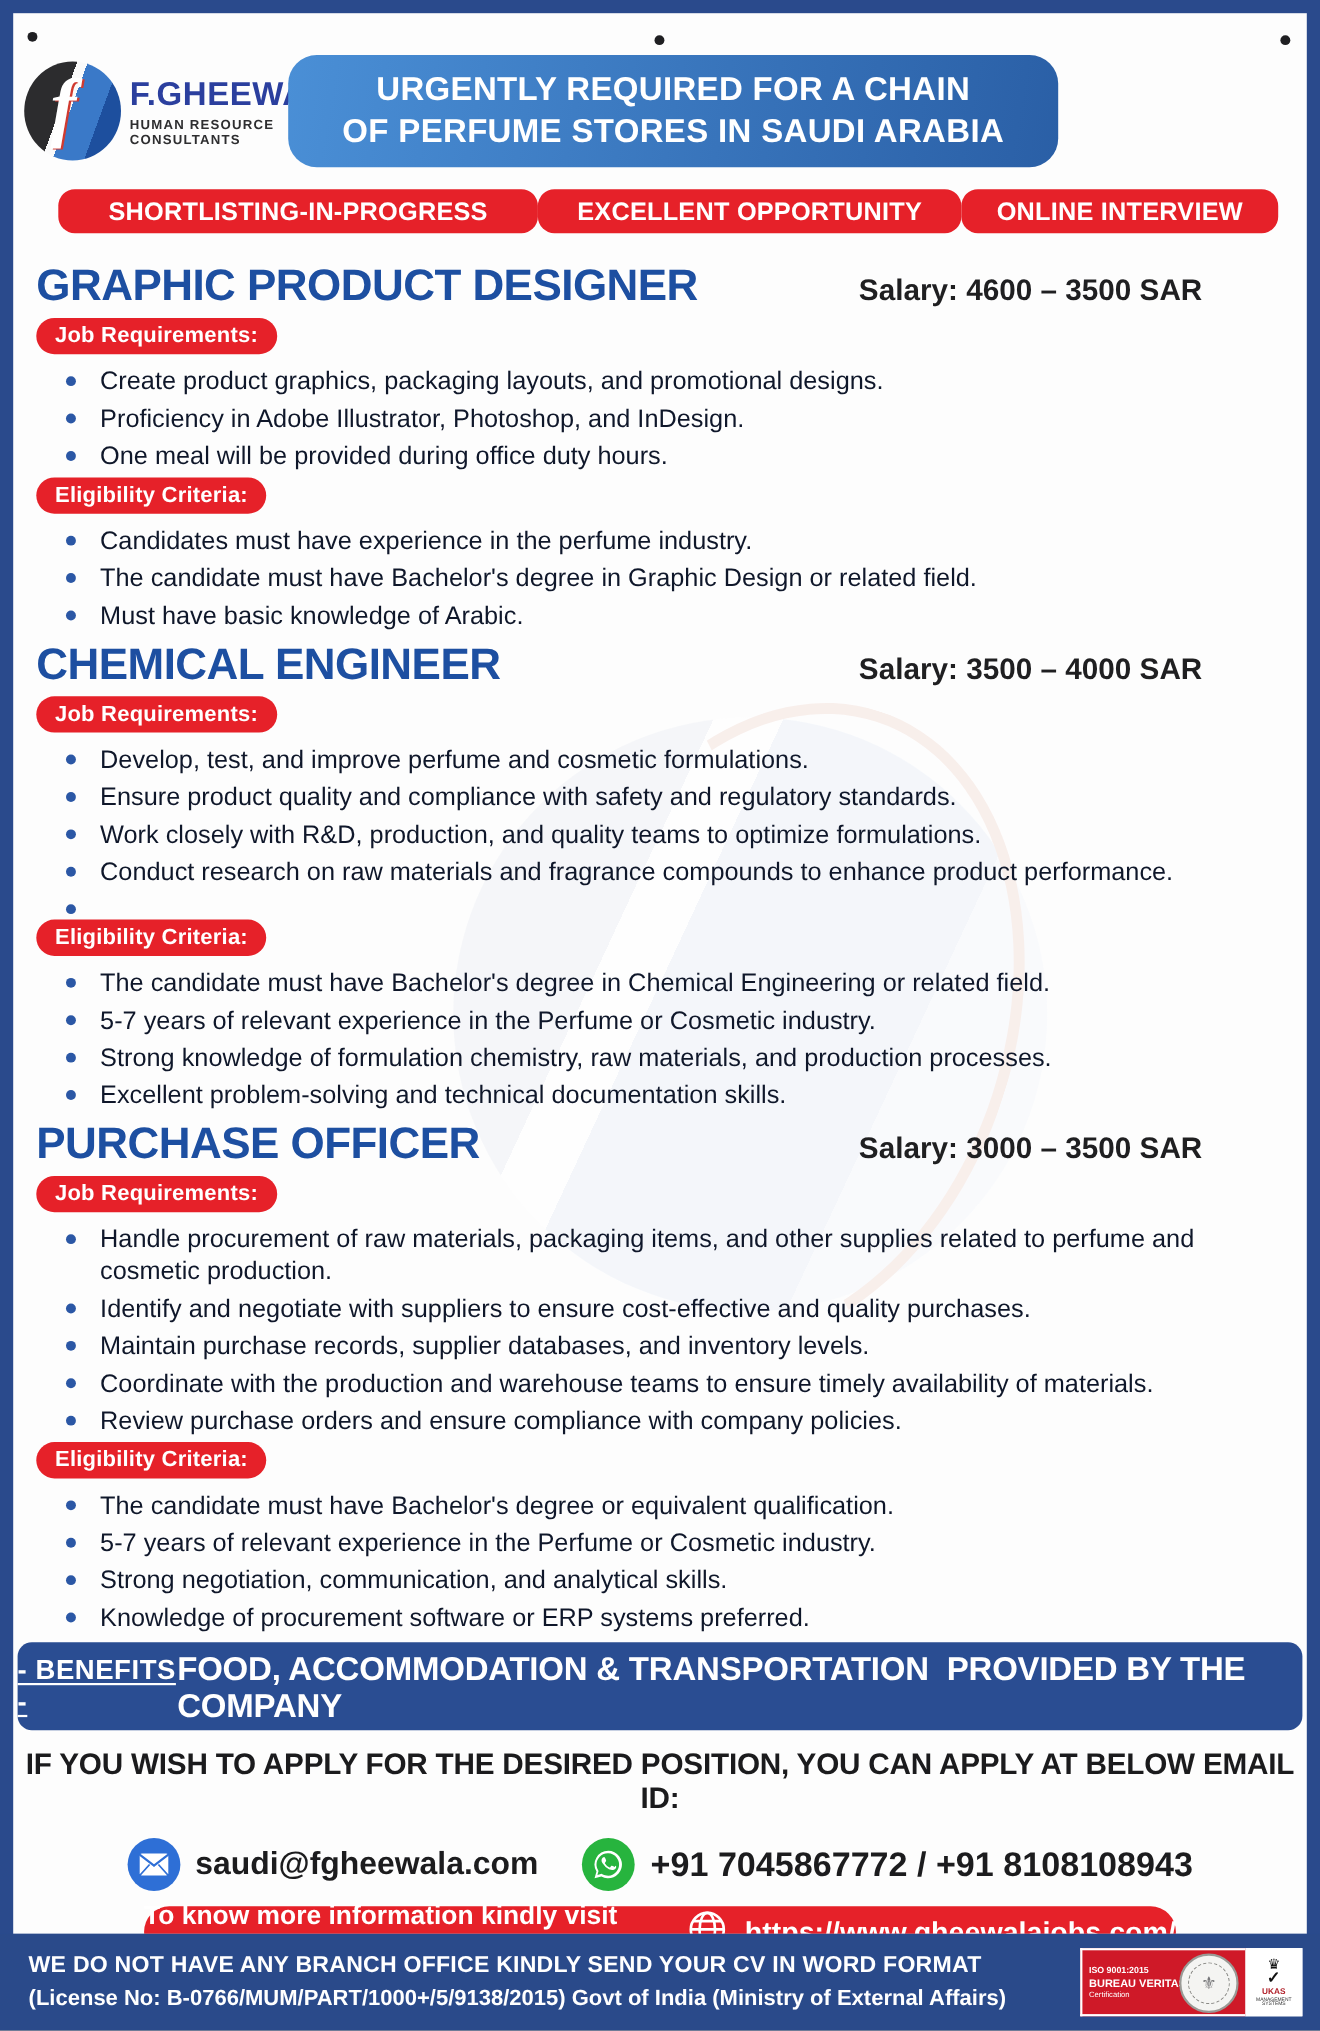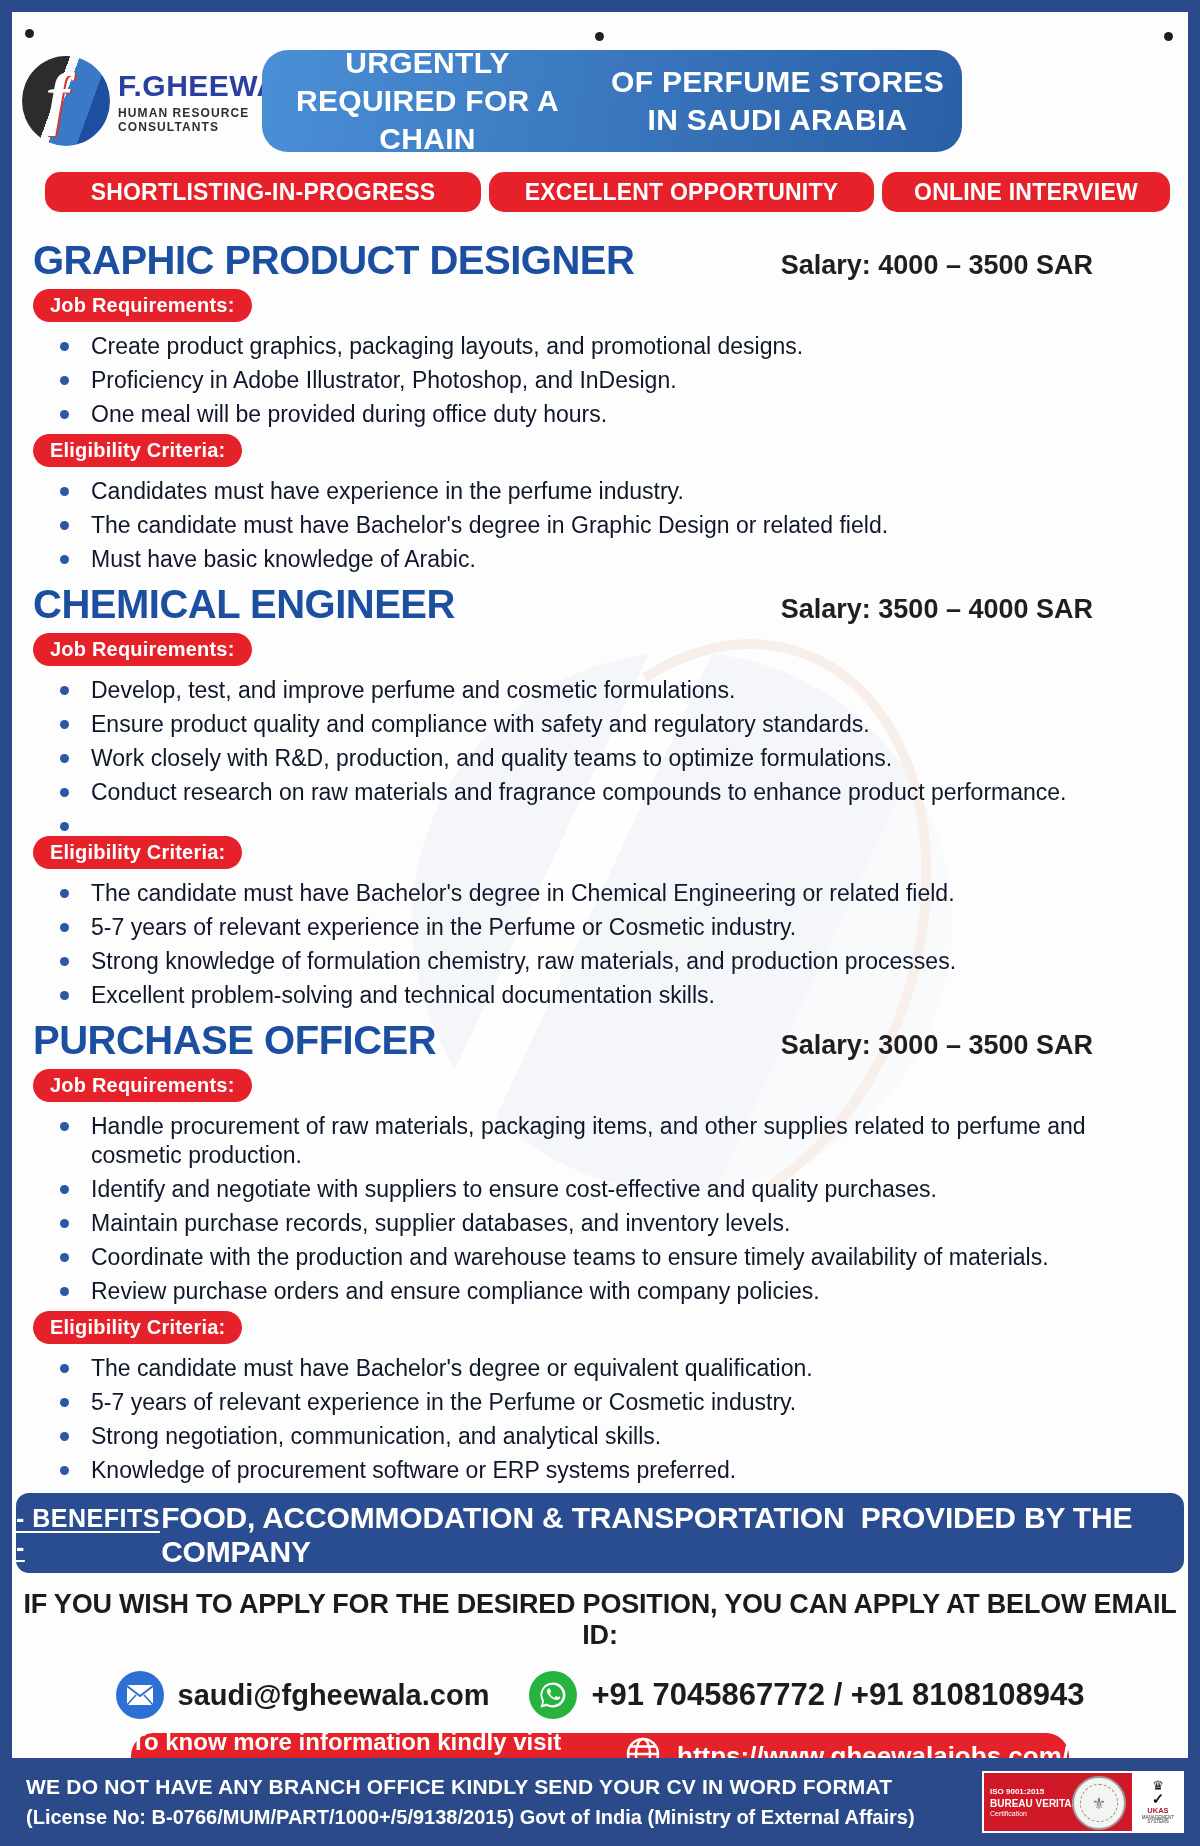--- a/index.html
+++ b/index.html
@@ -23,26 +23,26 @@
   
   .header { display:flex; align-items:center; margin-top:38px; }
   .logo-block { width:250px; padding-left:10px; display:flex; align-items:center; gap:8px; }
   .logo-mark { position:relative; width:88px; height:90px; border-radius:50%; flex:none;
     background:linear-gradient(110deg,#2c2c2e 40%, #fafafa 40% 48%, #3a79c8 48% 72%, #1d4f9e 72%); }
   .logo-f { position:absolute; left:24px; top:2px; font-family:"Liberation Serif", serif; font-style:italic;
     font-weight:bold; font-size:70px; color:#fff; text-shadow:2px 1px 0 #d03a30; }
   .brand-text { display:flex; flex-direction:column; }
   .brand-name { font-size:30px; font-weight:800; color:#2b3f9e; letter-spacing:.5px; }
   .brand-tagline { font-size:12px; font-weight:700; color:#2e2e30; letter-spacing:1.1px; margin-top:3px; }
-  .banner { width:700px; height:102px; border-radius:26px; display:flex; flex-direction:row;
+  .banner { width:700px; height:102px; border-radius:26px; display:flex; flex-direction:column;
     justify-content:center; align-items:center; background:linear-gradient(100deg,#4a8fd6,#2a5fa6);
     color:#fff; font-weight:800; font-size:30px; line-height:38px; letter-spacing:.3px; text-align:center; }
 
   
-  .badges { display:flex; justify-content:space-between; margin:20px 18px 0 14px;padding-left:19px; }
+  .badges { display:flex; justify-content:center; margin:20px 18px 0 14px;padding-left:19px; }
   .badge { height:40px; border-radius:15px; background:#e62129; color:#fff; font-weight:800;
     font-size:23px; display:flex; align-items:center; justify-content:center; letter-spacing:.2px; }
   .badge.b1 { width:436px; } .badge.b2 { width:385px; } .badge.b3 { width:288px; }
 
   
   .job-head { display:flex; justify-content:space-between; align-items:baseline; padding:0 95px 0 21px; }
   .job-title { font-size:40px; font-weight:800; color:#1d4fa1; letter-spacing:-.5px; }
   .job-salary { font-size:27px; font-weight:800; color:#1f1f21; }
   .pill { display:inline-flex; align-items:center; height:33px; padding:0 17px; margin-left:21px;
     border-radius:17px; background:#e62129; color:#fff; font-weight:700; font-size:20px; letter-spacing:.2px; }
@@ -130,21 +130,21 @@
 
       <div class="badges">
         <div class="badge b1">SHORTLISTING-IN-PROGRESS</div>
         <div class="badge b2">EXCELLENT OPPORTUNITY</div>
         <div class="badge b3">ONLINE INTERVIEW</div>
       </div>
 
       <section>
         <div class="job-head mt-head1">
           <span class="job-title">GRAPHIC PRODUCT DESIGNER</span>
-          <span class="job-salary">Salary: 4000 – 3500 SAR</span>
+          <span class="job-salary">Salary: 4600 – 3500 SAR</span>
         </div>
         <div class="mt-pill"><span class="pill">Job Requirements:</span></div>
         <ul class="bullets mt-list">
           <li>
               <span class="dot"></span>
               <span>Create product graphics, packaging layouts, and promotional designs.</span>
             </li>
           <li>
               <span class="dot"></span>
               <span>Proficiency in Adobe Illustrator, Photoshop, and InDesign.</span>

